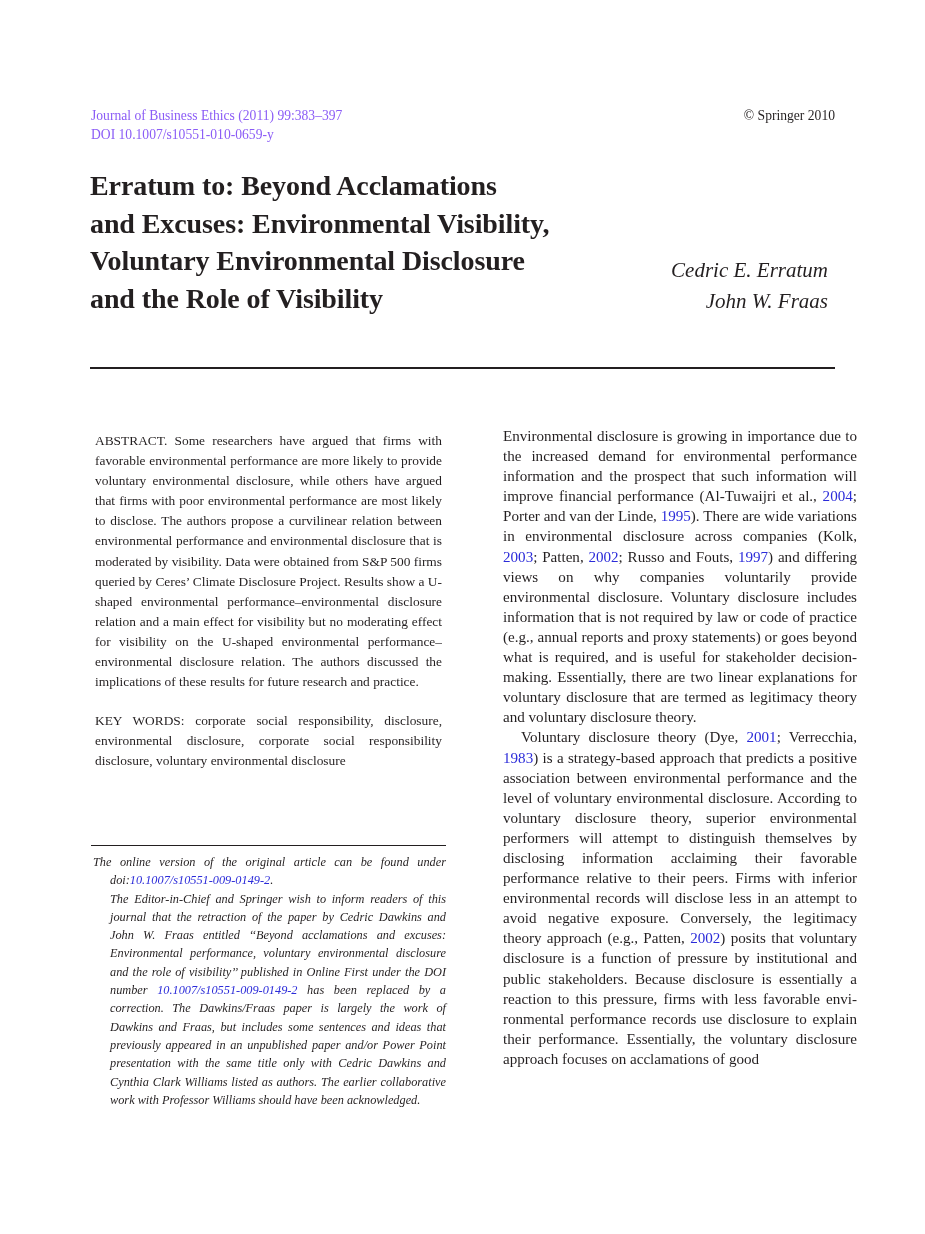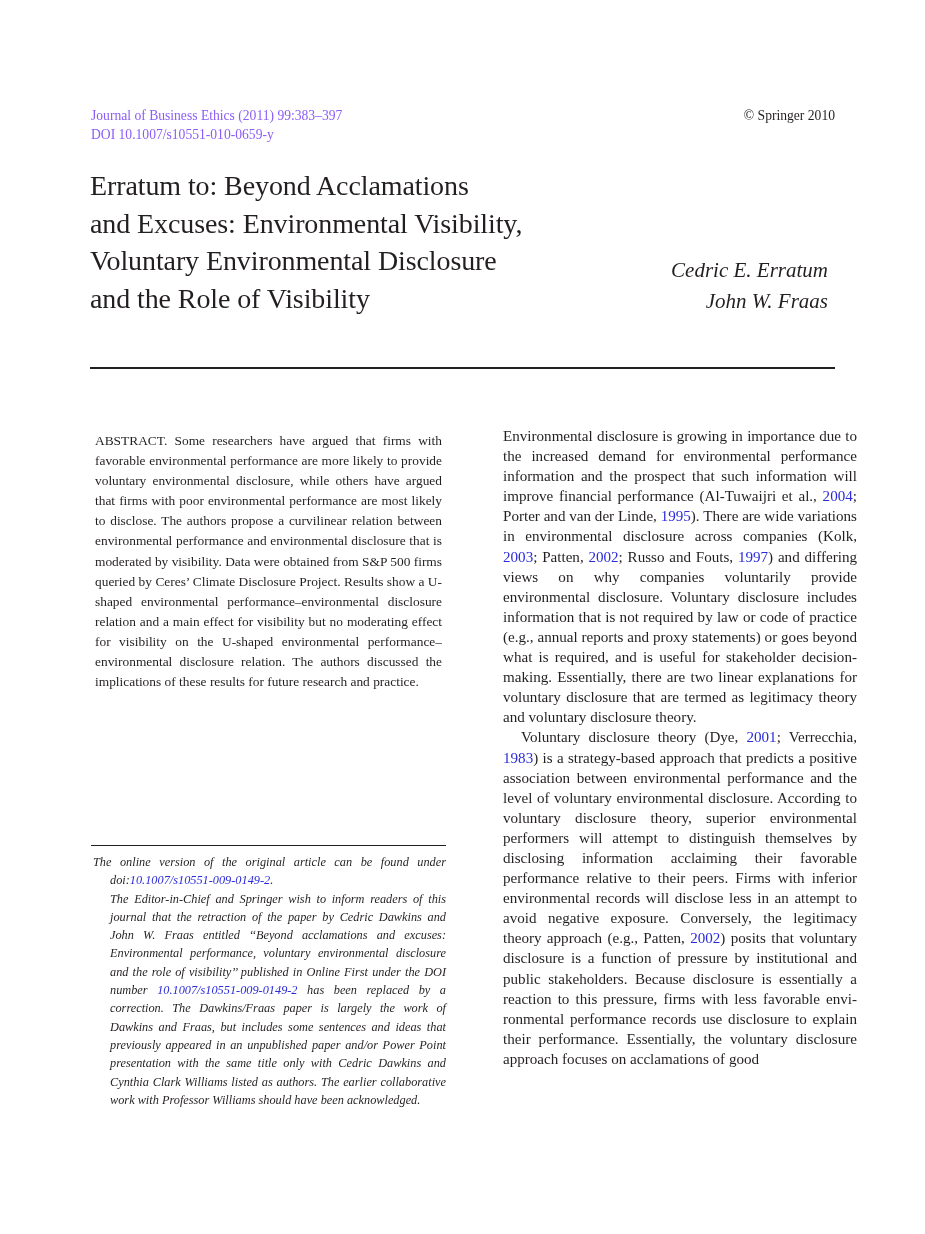--- a/index.html
+++ b/index.html
@@ -11,21 +11,21 @@
     .header-left {
       position: absolute; left: 91px; top: 106px;
       font-size: 13.6px; line-height: 19px; color: #8b5cf6;
     }
     .header-right {
       position: absolute; right: 90px; top: 106px;
       font-size: 13.6px; line-height: 19px; text-align: right;
     }
     .title {
       position: absolute; left: 90px; top: 167px; width: 540px;
-      font-size: 28px; line-height: 37.5px; font-weight: normal; margin: 0;
+      font-size: 28px; line-height: 37.5px; font-weight: bold; margin: 0;
       letter-spacing: -0.1px;
     }
     .title span { display: block; white-space: nowrap; }
     .authors {
       position: absolute; right: 97px; top: 255px; text-align: right;
       font-style: italic; font-size: 21px; line-height: 31px;
     }
     .authors span { display: block; }
     .rule-top {
       position: absolute; left: 90px; top: 367px; width: 745px; height: 1.5px;
@@ -74,20 +74,21 @@
 
 <div class="authors">
   <span>Cedric E. Erratum</span>
   <span>John W. Fraas</span>
 </div>
 
 <div class="rule-top"></div>
 
 <div class="col-left">
   <p><span>ABSTRACT.</span><span> Some researchers have argued that firms with favorable environmental performance are more likely to provide voluntary environmental disclosure, while others have argued that firms with poor environmental performance are most likely to disclose. The authors pro­pose a curvilinear relation between environmental per­formance and environmental disclosure that is moderated by visibility. Data were obtained from S&amp;P 500 firms queried by Ceres’ Climate Disclosure Project. Results show a U-shaped environmental performance–environ­mental disclosure relation and a main effect for visibility but no moderating effect for visibility on the U-shaped envi­ronmental performance–environmental disclosure rela­tion. The authors discussed the implications of these results for future research and practice.</span></p>
+  <p class="kw"><span>KEY WORDS:</span><span> corporate social responsibility, disclo­sure, environmental disclosure, corporate social respon­sibility disclosure, voluntary environmental disclosure</span></p>
 </div>
 
 <div class="rule-foot"></div>
 
 <div class="footnotes">
   <p><span>The online version of the original article can be found under doi:</span><a class="link">10.1007/s10551-009-0149-2</a><span>.</span></p>
   <p class="second"><span>The Editor-in-Chief and Springer wish to inform readers of this journal that the retraction of the paper by Cedric Daw­kins and John W. Fraas entitled ‘‘Beyond acclamations and excuses: Environmental performance, voluntary environmen­tal disclosure and the role of visibility’’ published in Online First under the DOI number </span><a class="link">10.1007/s10551-009-0149-2</a><span> has been replaced by a correction. The Dawkins/Fraas paper is largely the work of Dawkins and Fraas, but includes some sentences and ideas that previously appeared in an unpublished paper and/or Power Point presentation with the same title only with Cedric Dawkins and Cynthia Clark Williams listed as authors. The earlier collaborative work with Professor Williams should have been acknowledged.</span></p>
 </div>
 
 <div class="col-right">

